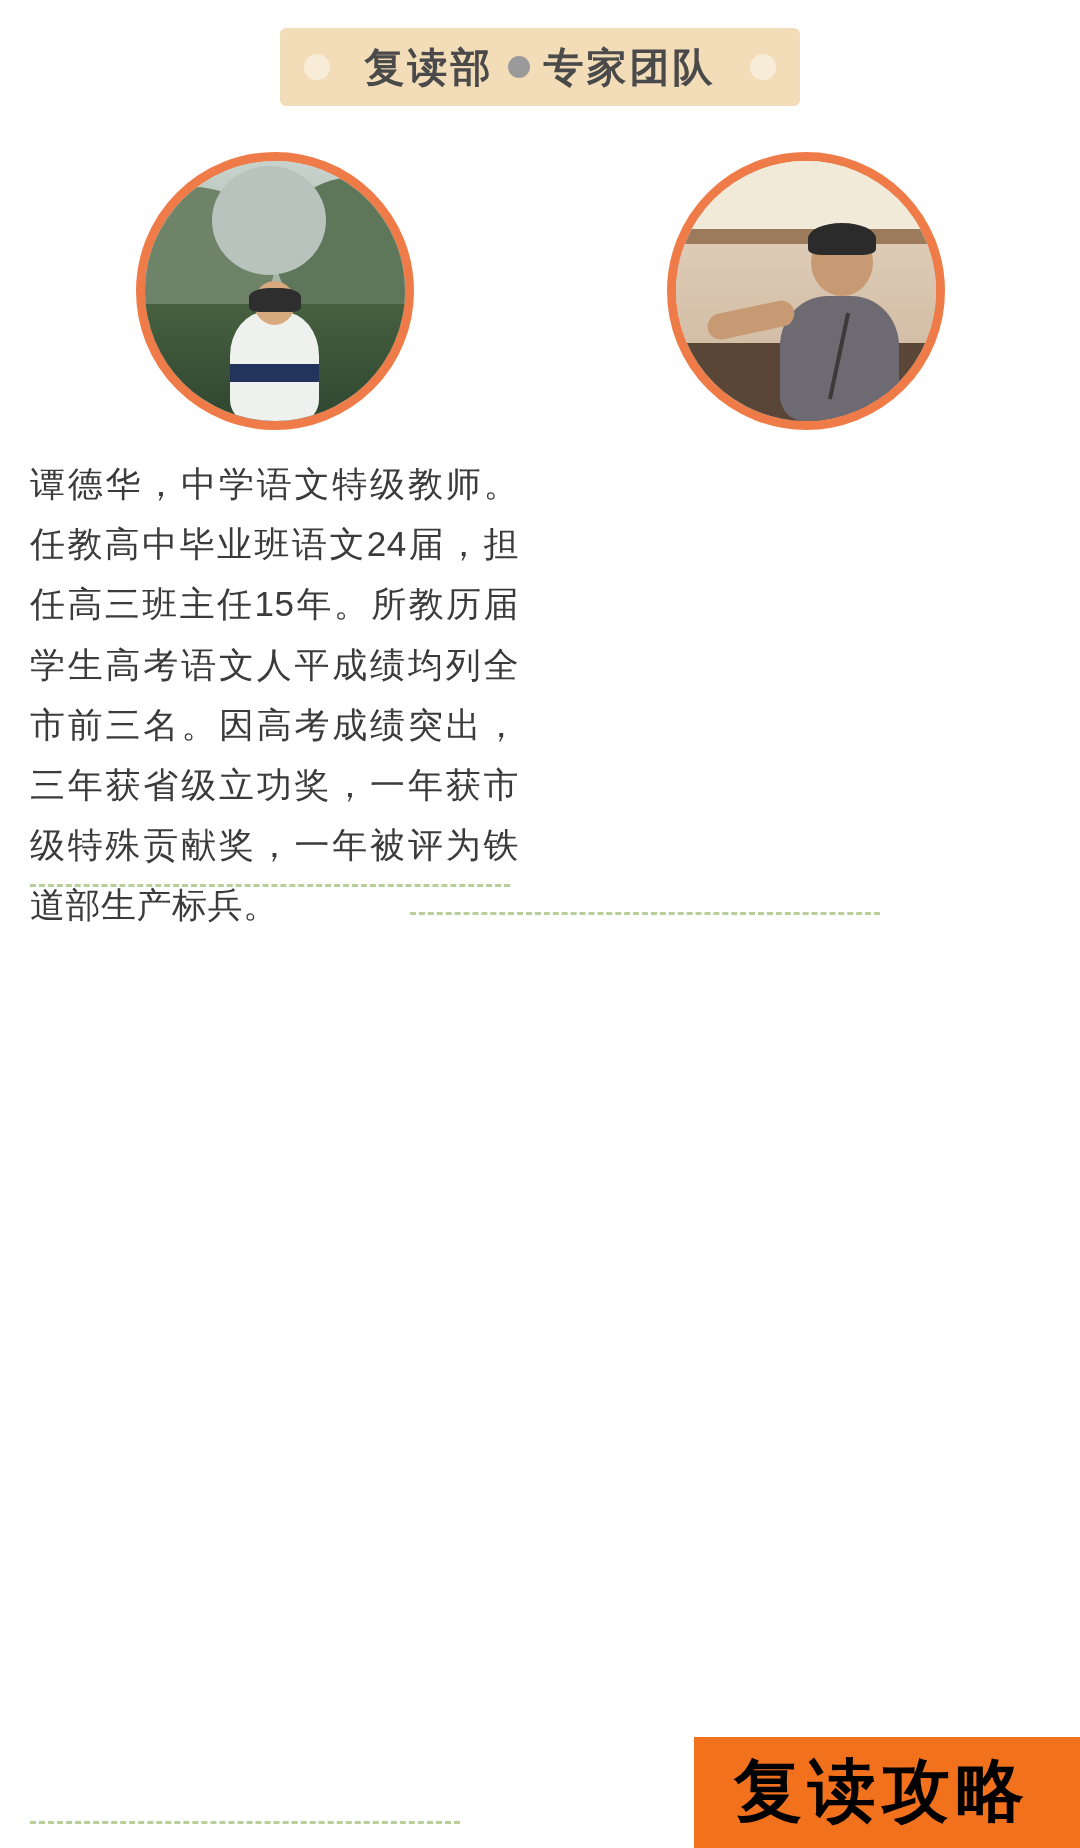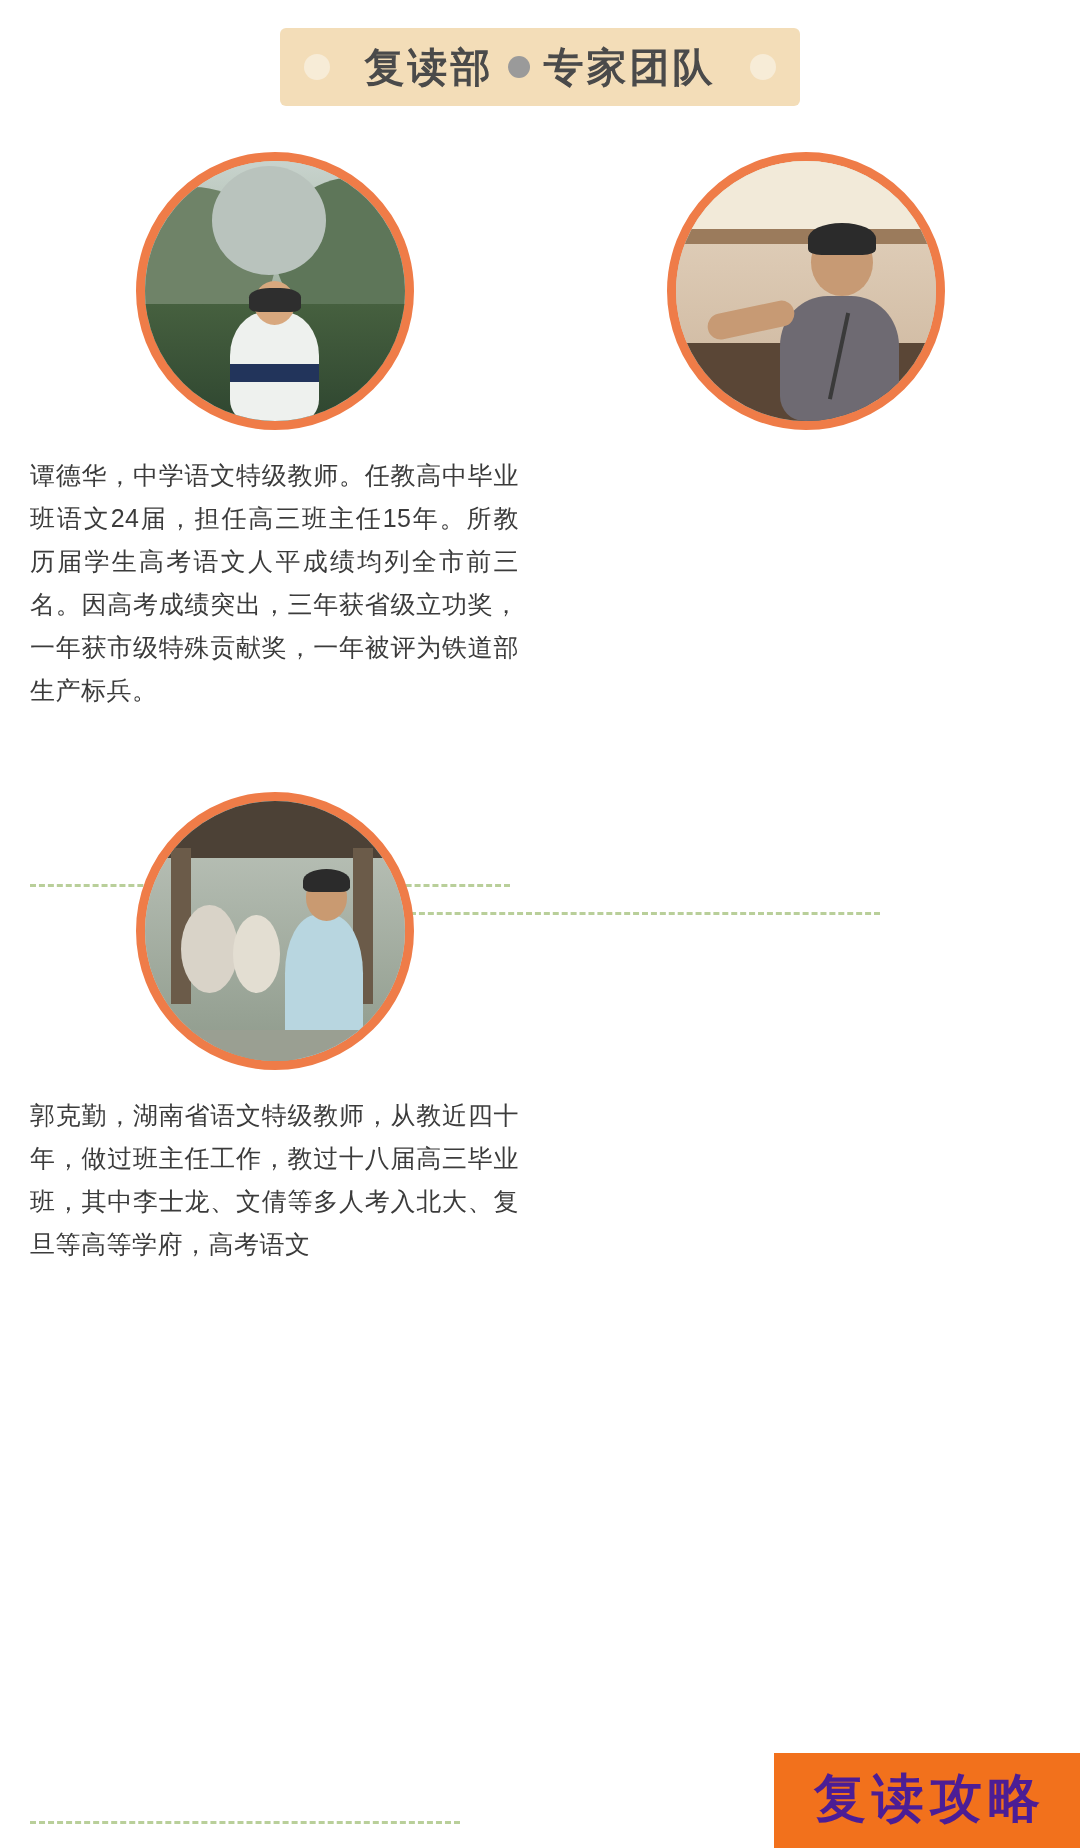--- a/index.html
+++ b/index.html
@@ -85,21 +85,21 @@
     border: 9px solid #ef7c48;
     overflow: hidden;
     position: relative;
     background: #cfd6c9;
   }
   .photo .scene {
     position: absolute;
     inset: 0;
   }
   .bio {
-    font-size: 25px;
+    font-size: 35px;
     line-height: 1.72;
     color: #3b3b3b;
     text-align: justify;
     text-justify: inter-ideograph;
     letter-spacing: 0.5px;
   }
 
   
   .sep {
     height: 0;
@@ -123,25 +123,25 @@
     width: 430px;
     bottom: 24px;
   }
 
   
   .tag {
     position: absolute;
     right: 0;
     bottom: 0;
     background: #f2711c;
-    color: #4c1d95;
-    font-size: 52px;
+    color: #000000;
+    font-size: 68px;
     font-weight: 700;
     letter-spacing: 6px;
-    padding: 18px 34px 22px 40px;
+    padding: 18px 50px 22px 40px;
     line-height: 1.05;
   }
 
   
   .sky { position:absolute; left:0; right:0; top:0; height:55%; }
   .ground { position:absolute; left:0; right:0; bottom:0; height:45%; }
   .person { position:absolute; border-radius:40% 40% 20% 20%; }
   .head { position:absolute; border-radius:50%; }
   .blob { position:absolute; border-radius:50%; }
 </style>
@@ -197,36 +197,17 @@
     </div>
   </div>
 </div>
 
 <div class="sep sep-left"></div>
 <div class="sep sep-right"></div>
 
 <div class="grid" style="margin-top:80px;">
 
 
-  <div class="cell">
-    <div class="photo-wrap">
-      <div class="photo">
-        <div class="scene">
-          <div style="position:absolute;inset:0;background:linear-gradient(#bfc6bd,#8e9a8b);"></div>
-          <div style="position:absolute;left:0;right:0;top:0;height:22%;background:#4c4136;"></div>
-          <div style="position:absolute;left:10%;top:18%;width:8%;height:60%;background:#6b5b49;"></div>
-          <div style="position:absolute;right:12%;top:18%;width:8%;height:60%;background:#6b5b49;"></div>
-          <div class="blob" style="left:14%;top:40%;width:22%;height:34%;background:#d9d3c8;"></div>
-          <div class="blob" style="left:34%;top:44%;width:18%;height:30%;background:#e3ded2;"></div>
-          <div class="person" style="left:54%;top:44%;width:30%;height:56%;background:#b8d6e0;"></div>
-          <div class="head" style="left:62%;top:28%;width:16%;height:18%;background:#c99a71;"></div>
-          <div class="blob" style="left:61%;top:26%;width:18%;height:9%;background:#2b2b2b;border-radius:50% 50% 20% 20%;"></div>
-          <div style="position:absolute;left:0;right:0;bottom:0;height:12%;background:#9a9f92;"></div>
-        </div>
-      </div>
-    </div>
-    <div class="bio">郭克勤，湖南省语文特级教师，从教近四十年，做过班主任工作，教过十八届高三毕业班，其中李士龙、文倩等多人考入北大、复旦等高等学府，高考语文</div>
-  </div>
 </div>
 
 <div class="sep sep-bottom"></div>
 
 <div class="tag">复读攻略</div>
 
 </body></html>

